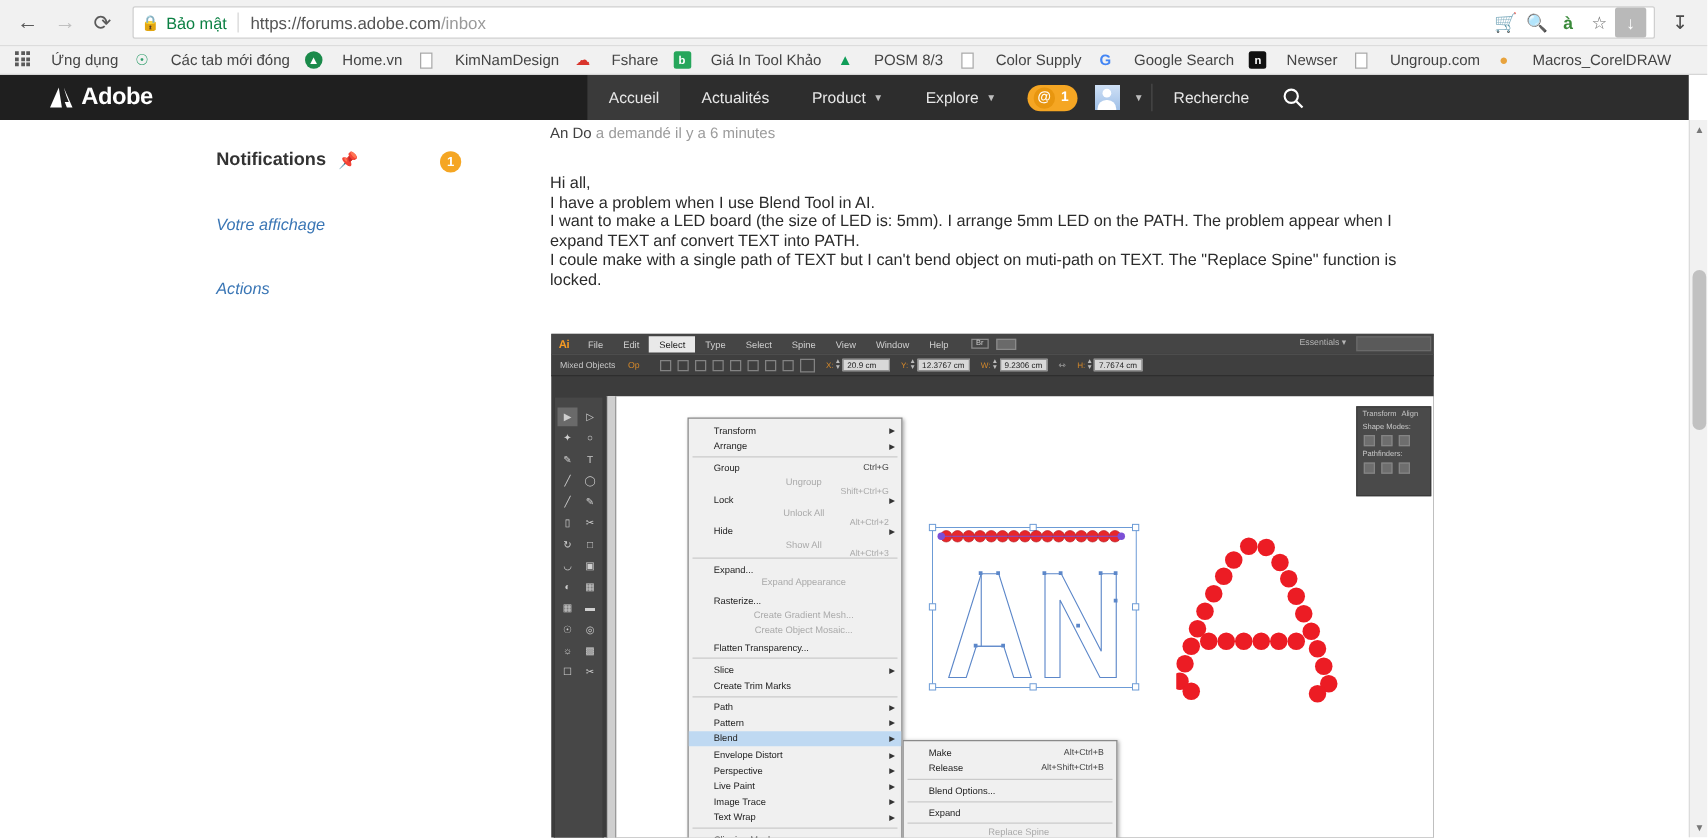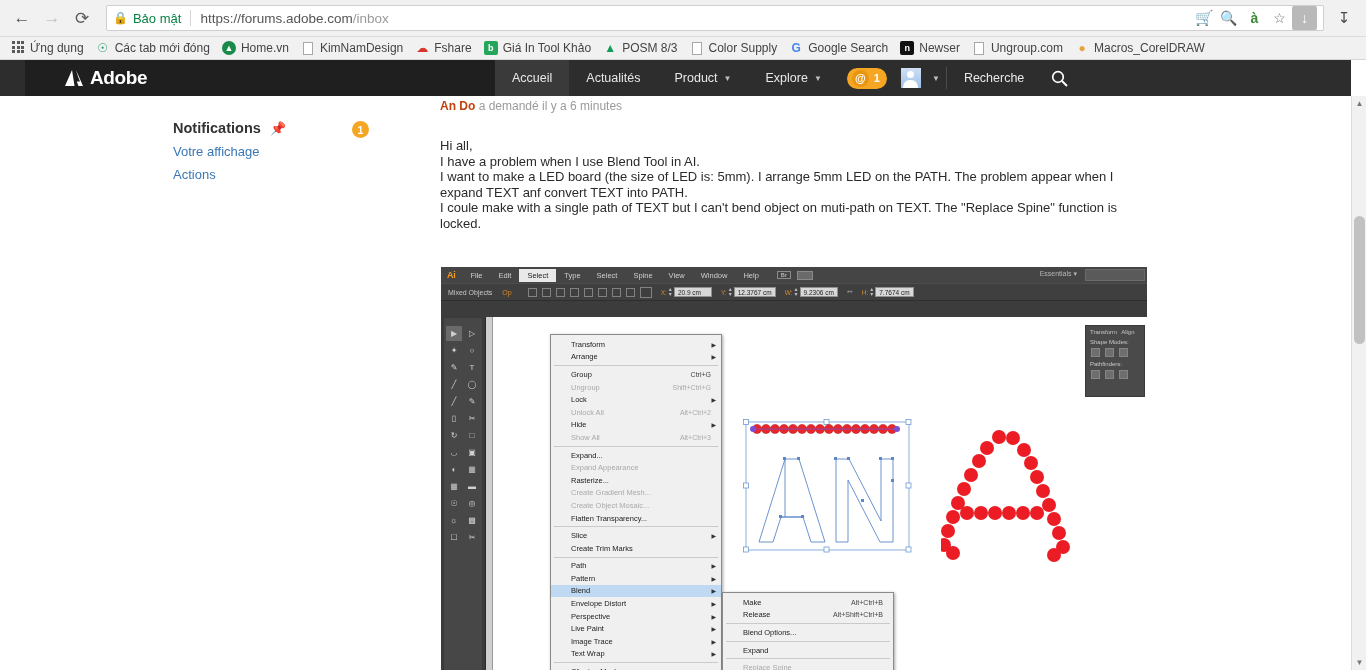--- a/index.html
+++ b/index.html
@@ -84,21 +84,21 @@
     height: 23px;
     display: flex;
     align-items: center;
     padding: 0 6px;
     gap: 0;
     border-bottom: 1px solid #d6d6d6;
     overflow: hidden;
   }
   .bm {
     display: flex; align-items: center;
-    gap: 5px;
+    gap: 16px;
     padding: 2px 7px 2px 5px;
     font-size: 12px;
     color: #444444;
     white-space: nowrap;
     border-radius: 2px;
   }
   .bm-ico {
     width: 14px; height: 14px;
     display: inline-flex; align-items: center; justify-content: center;
     font-size: 11px; line-height: 1;
@@ -126,21 +126,20 @@
     height: 36px;
     background: #2d2d2d;
     display: flex;
     align-items: stretch;
   }
   .adobe-logo-wrap {
     width: 470px;
     background: #1f1f1f;
     display: flex; align-items: center;
     padding-left: 40px;
-    margin-left: 25px;
   }
   .adobe-logo {
     display: flex; align-items: center; gap: 3px;
     color: #ffffff; font-size: 19px; font-weight: bold; letter-spacing: -0.4px;
   }
   .adobe-a {
     width: 22px; height: 20px;
     position: relative; overflow: hidden;
   }
   .nav-item {
@@ -199,33 +198,33 @@
   }
   .pin-ico { color: #999999; font-size: 13px; }
   .sb-badge {
     position: absolute; left: 352px; top: 25px;
     width: 17px; height: 17px; border-radius: 50%;
     background: #f5a623; color: #ffffff;
     font-size: 10.5px; font-weight: bold;
     display: flex; align-items: center; justify-content: center;
   }
   .sb-link {
-    margin-top: 8px;
-    font-size: 13px; color: #3a76b5;
+    margin-top: 36px;
+    font-size: 13px; color: #3a76b5; font-style: italic;
   }
 
   
   .content {
     position: absolute; top: 36px; left: 398px;
     width: 953px; height: 574px;
     background: #ffffff;
     padding: 2px 0 0 42px;
   }
   .asked-line { font-size: 12px; color: #9b9b9b; margin-top: 1px; }
-  .asked-line b { color: #c2410c; font-weight: bold; }
+  .asked-line b { color: #404040; font-weight: normal; }
   .post-body {
     margin-top: 25px;
     font-size: 13px; color: #2b2b2b; line-height: 15.6px;
     width: 690px;
   }
 
   
   .ai-shot {
     position: absolute;
     left: 441px; top: 207px;
@@ -324,21 +323,21 @@
   .ddi {
     display: flex; align-items: center;
     height: 12.6px;
     padding: 0 6px 0 20px;
     font-size: 7.5px;
     white-space: nowrap;
     position: relative;
   }
   .ddi .sc { margin-left: auto; color: #444444; font-size: 7px; padding-right: 4px; }
   .ddi .arw { position: absolute; right: 5px; font-size: 6px; color: #333333; }
-  .ddi.dis { color: #aaaaaa; }
+  .ddi.dis { color: #aaaaaa; flex-direction: column; }
   .ddi.dis .sc { color: #aaaaaa; }
   .ddi.hl { background: #bfd9f2; }
   .dd-sep { height: 1px; background: #cacaca; margin: 2px 3px; }
 
   .ai-sub {
     position: absolute;
     left: 236px; top: 275px;
     width: 172px;
     background: #f0f0f0;
     border: 1px solid #8a8a8a;

